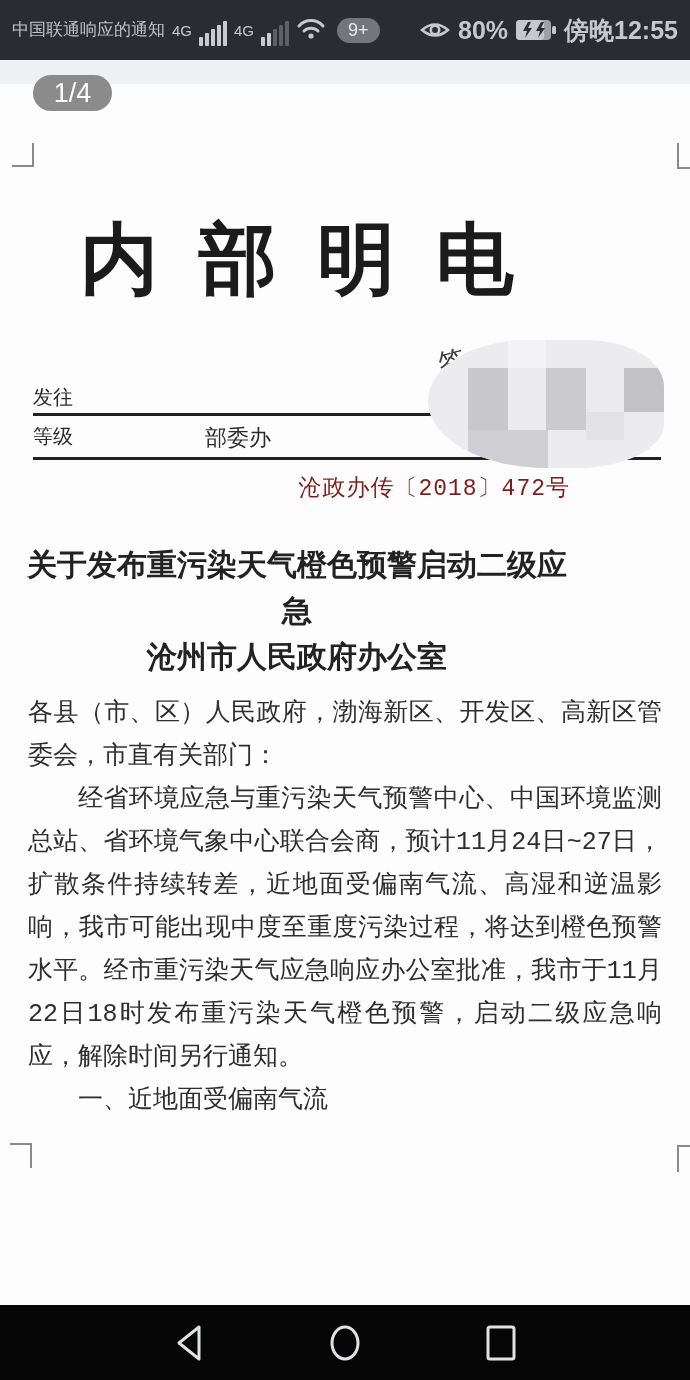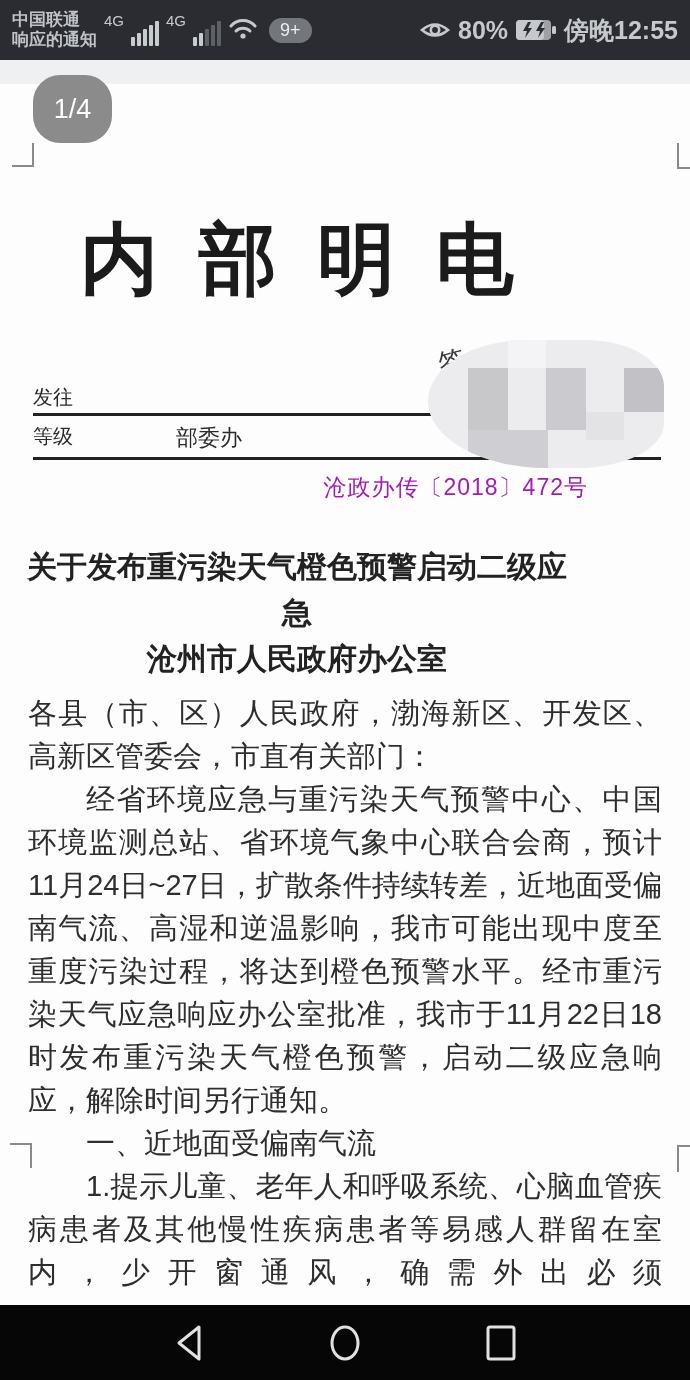--- a/index.html
+++ b/index.html
@@ -9,72 +9,72 @@
   }
   *{margin:0;padding:0;box-sizing:border-box}
   html,body{background:#000}
   body{font-family:"Liberation Sans","DejaVu Sans",sans-serif;}
   .screen{position:relative;width:690px;height:1380px;background:var(--page-bg);overflow:hidden;margin:0 auto;}
 
   
   .status-bar{position:absolute;left:0;top:0;width:690px;height:60px;background:var(--status-bar-bg);
     color:var(--status-text);display:flex;align-items:center;justify-content:space-between;padding:0 12px;}
   .sb-left{display:flex;align-items:center;gap:7px;}
-  .carrier{display:flex;flex-direction:column;font-size:17px;line-height:20px;color:#bfc2c6;font-weight:bold;}
-  .net{font-size:15px;align-self:flex-start;margin-top:2px;color:#c6c9cc;}
+  .carrier{display:flex;flex-direction:row;font-size:17px;line-height:20px;color:#bfc2c6;}
+  .net{font-size:15px;align-self:flex-start;margin-top:8px;color:#c6c9cc;}
   .bars{display:inline-flex;align-items:flex-end;gap:2px;height:26px;margin-top:6px;}
   .bars i{display:block;width:4px;background:#c9ccce;border-radius:1px;}
   .bars i:nth-child(1){height:9px}.bars i:nth-child(2){height:13px}
   .bars i:nth-child(3){height:17px}.bars i:nth-child(4){height:21px}.bars i:nth-child(5){height:25px}
   .bars.dim i:nth-child(3),.bars.dim i:nth-child(4),.bars.dim i:nth-child(5){background:#5d6166}
   .badge{background:#73777c;color:#eceded;border-radius:15px;padding:2px 11px;font-size:18px;margin-left:4px;}
   .sb-right{display:flex;align-items:center;gap:7px;font-size:25px;color:#c6c9cc;font-weight:bold;}
   .sb-right svg{display:block}
 
   
   .viewer{position:absolute;left:0;top:60px;width:690px;height:1245px;background:var(--page-bg);}
   .top-strip{position:absolute;left:0;top:0;width:690px;height:24px;background:var(--viewer-strip);}
-  .page-pill{position:absolute;left:33px;top:15px;width:79px;height:68px;border-radius:27px;background:var(--pill-bg);
+  .page-pill{position:absolute;left:33px;top:15px;width:79px;height:36px;border-radius:27px;background:var(--pill-bg);
     color:#fff;font-size:27px;display:flex;align-items:center;justify-content:center;z-index:5;}
-  .page{position:absolute;left:0;top:26px;width:594px;height:1219px;background:var(--page-bg);color:var(--ink);}
+  .page{position:absolute;left:0;top:26px;width:594px;height:1219px;background:var(--page-bg);color:var(--ink);font-family:Liberation Mono, monospace;}
 
   .corner{position:absolute;}
   .corner.tl{left:12px;top:57px;width:22px;height:24px;border-right:2px solid var(--mark);border-bottom:2px solid var(--mark);}
   .corner.tr{left:677px;top:57px;width:13px;height:26px;border-left:2px solid var(--mark);border-bottom:2px solid var(--mark);}
   .corner.bl{left:10px;top:1057px;width:22px;height:25px;border-top:2px solid var(--mark);border-right:2px solid var(--mark);}
   .corner.br{left:677px;top:1059px;width:13px;height:27px;border-top:2px solid var(--mark);border-left:2px solid var(--mark);}
 
   .masthead{position:absolute;left:0;right:0;top:122px;text-align:center;font-size:78px;font-weight:600;
     letter-spacing:.52em;margin-right:-.52em;color:#1b1b1b;white-space:nowrap;}
 
   .meta-label{position:absolute;font-size:20px;color:#2a2a2a;}
   .lbl1{left:33px;top:298px;}
   .lbl2{left:33px;top:337px;}
-  .meta-value{position:absolute;left:176px;top:337px;font-size:22px;color:#2a2a2a;}
+  .meta-value{position:absolute;left:205px;top:337px;font-size:22px;color:#2a2a2a;}
   .rule{position:absolute;left:33px;width:628px;height:3px;background:var(--rule);z-index:1;}
   .rule1{top:327px}.rule2{top:371px}
 
   .frag{position:absolute;left:438px;top:258px;width:26px;height:30px;overflow:hidden;font-size:26px;
     transform:rotate(-14deg);color:#3a3a3a;z-index:2;}
   .mosaic{position:absolute;left:428px;top:254px;width:236px;height:128px;background:#ececee;overflow:hidden;z-index:3;
     border-radius:48% 38% 42% 58% / 55% 42% 40% 60%;}
   .mosaic i{position:absolute;display:block;}
   .mc1{left:40px;top:28px;width:40px;height:62px;background:#c8c8cb}
   .mc2{left:118px;top:28px;width:40px;height:62px;background:#cbcbcf}
   .mc3{left:196px;top:28px;width:42px;height:44px;background:#c2c2c6}
   .mc4{left:40px;top:90px;width:80px;height:38px;background:#cfcfd3}
   .mc5{left:80px;top:0;width:38px;height:28px;background:#f4f4f6}
   .mc6{left:158px;top:72px;width:38px;height:28px;background:#e3e3e6}
 
-  .doc-number{position:absolute;right:6px;top:386px;font-size:23px;color:#a21caf;letter-spacing:1px;}
+  .doc-number{position:absolute;right:24px;top:386px;font-size:23px;color:#7f1d1d;letter-spacing:1px;}
 
   .doc-title{position:absolute;left:20px;right:20px;top:458px;text-align:center;font-weight:700;
     font-size:30px;line-height:46px;color:#222;}
 
-  .body{position:absolute;left:28px;top:606px;width:634px;font-size:29px;line-height:43px;
+  .body{position:absolute;left:28px;top:606px;width:634px;font-size:25px;line-height:43px;
     text-align:justify;color:var(--ink);}
   .body p{margin:0;}
   .body p.indent{text-indent:2em;}
   .body p.stretch{text-align-last:justify;}
 
   
   .nav-bar{position:absolute;left:0;bottom:0;width:690px;height:75px;background:var(--nav-bar-bg);
     display:flex;align-items:center;justify-content:center;gap:118px;}
   .nav-btn{width:38px;height:42px;display:flex;align-items:center;justify-content:center;cursor:pointer;}
   .nav-btn svg{display:block}
@@ -168,21 +168,20 @@
 
       <div class="doc-title">
         <div>关于发布重污染天气橙色预警启动二级应急</div>
         <div>沧州市人民政府办公室</div>
       </div>
 
       <div class="body">
         <p>各县（市、区）人民政府，渤海新区、开发区、高新区管委会，市直有关部门：</p>
         <p class="indent">经省环境应急与重污染天气预警中心、中国环境监测总站、省环境气象中心联合会商，预计11月24日~27日，扩散条件持续转差，近地面受偏南气流、高湿和逆温影响，我市可能出现中度至重度污染过程，将达到橙色预警水平。经市重污染天气应急响应办公室批准，我市于11月22日18时发布重污染天气橙色预警，启动二级应急响应，解除时间另行通知。</p>
         <p class="indent">一、近地面受偏南气流</p>
-        <p class="indent stretch">1.提示儿童、老年人和呼吸系统、心脑血管疾病患者及其他慢性疾病患者等易感人群留在室内，少开窗通风，确需外出必须</p>
       </div>
     </div>
   </main>
 
   <nav class="nav-bar">
     <div class="nav-btn">
       <span>
         <svg width="30" height="42" viewBox="0 0 30 42">
           <polygon points="25,5 5,21 25,37" fill="none" stroke="#dfe1e3" stroke-width="3" stroke-linejoin="round"></polygon>
         </svg>

